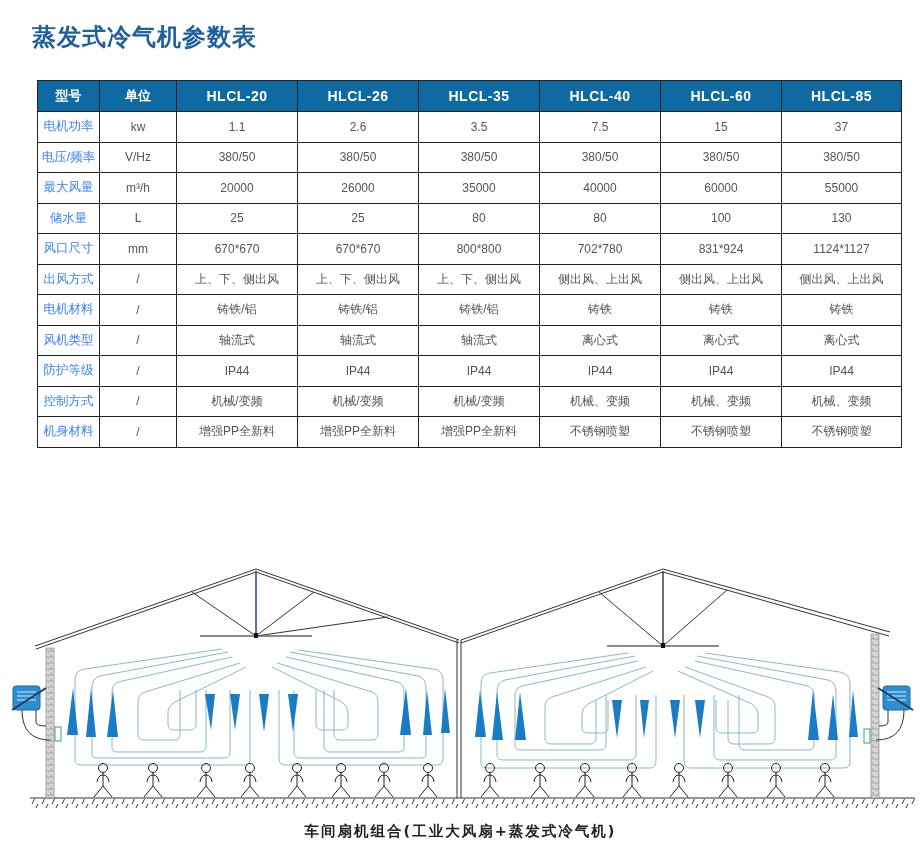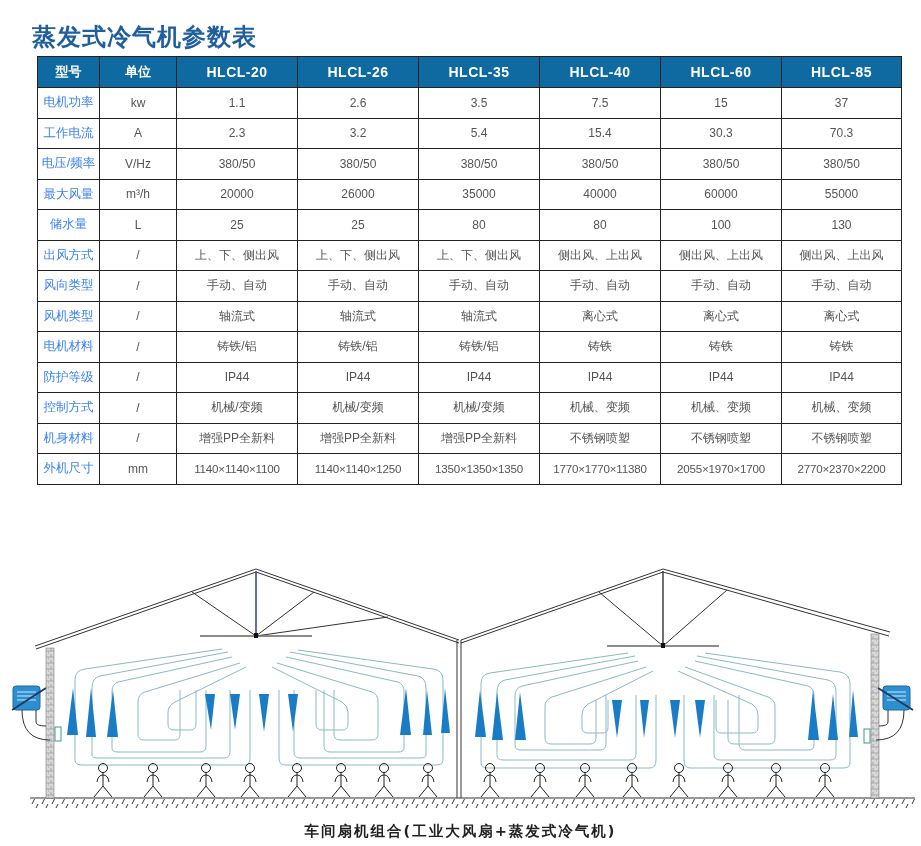--- a/index.html
+++ b/index.html
@@ -1,18 +1,18 @@
 <!DOCTYPE html>
 <html><head>
 <meta charset="utf-8">
 <style>
   html, body { margin: 0; padding: 0; background: #ffffff; }
   body { width: 921px; height: 846px; position: relative; overflow: hidden; font-family: "DejaVu Sans", "Liberation Sans", sans-serif; }
   .title { position: absolute; left: 32px; top: 21px; font-size: 24px; font-weight: bold; color: #1f5f9e; letter-spacing: 1px; }
-  table.spec { position: absolute; left: 37px; top: 56px; border-collapse: collapse; table-layout: fixed; width: 864px; }
+  table.spec { position: absolute; left: 37px; top: 80px; border-collapse: collapse; table-layout: fixed; width: 864px; }
   table.spec th, table.spec td { border: 1px solid #222; text-align: center; padding: 0; white-space: nowrap; overflow: hidden; }
   table.spec th { background: #0e6aa0; color: #ffffff; font-weight: bold; font-size: 13px; height: 30px; font-family: "Liberation Sans", sans-serif; }
   table.spec th.model { font-size: 14px; letter-spacing: 0.5px; }
   table.spec td { color: #555; font-size: 12px; height: 29.5px; font-family: "Liberation Sans", sans-serif; }
   table.spec td.param { color: #3b82f6; font-size: 12.5px; }
   table.spec td.dim { font-size: 11.6px; letter-spacing: -0.2px; }
   .illus { position: absolute; left: 0; top: 548px; width: 921px; height: 260px; }
   .caption { position: absolute; left: 0; width: 921px; top: 822px; text-align: center; font-size: 14.5px; font-weight: bold; color: #222; letter-spacing: 2px; }
 </style>
 </head>
@@ -48,30 +48,20 @@
         <td class="param">电机功率</td>
         <td>kw</td>
         <td>1.1</td>
         <td>2.6</td>
         <td>3.5</td>
         <td>7.5</td>
         <td>15</td>
         <td>37</td>
       </tr>
       <tr>
-        <td class="param">工作电流</td>
-        <td>A</td>
-        <td>2.3</td>
-        <td>3.2</td>
-        <td>5.4</td>
-        <td>15.4</td>
-        <td>30.3</td>
-        <td>70.3</td>
-      </tr>
-      <tr>
         <td class="param">电压/频率</td>
         <td>V/Hz</td>
         <td>380/50</td>
         <td>380/50</td>
         <td>380/50</td>
         <td>380/50</td>
         <td>380/50</td>
         <td>380/50</td>
       </tr>
       <tr>
@@ -88,60 +78,60 @@
         <td class="param">储水量</td>
         <td>L</td>
         <td>25</td>
         <td>25</td>
         <td>80</td>
         <td>80</td>
         <td>100</td>
         <td>130</td>
       </tr>
       <tr>
+        <td class="param">风口尺寸</td>
+        <td>mm</td>
+        <td>670*670</td>
+        <td>670*670</td>
+        <td>800*800</td>
+        <td>702*780</td>
+        <td>831*924</td>
+        <td>1124*1127</td>
+      </tr>
+      <tr>
         <td class="param">出风方式</td>
         <td>/</td>
         <td>上、下、侧出风</td>
         <td>上、下、侧出风</td>
         <td>上、下、侧出风</td>
         <td>侧出风、上出风</td>
         <td>侧出风、上出风</td>
         <td>侧出风、上出风</td>
       </tr>
       <tr>
-        <td class="param">风向类型</td>
-        <td>/</td>
-        <td>手动、自动</td>
-        <td>手动、自动</td>
-        <td>手动、自动</td>
-        <td>手动、自动</td>
-        <td>手动、自动</td>
-        <td>手动、自动</td>
+        <td class="param">电机材料</td>
+        <td>/</td>
+        <td>铸铁/铝</td>
+        <td>铸铁/铝</td>
+        <td>铸铁/铝</td>
+        <td>铸铁</td>
+        <td>铸铁</td>
+        <td>铸铁</td>
       </tr>
       <tr>
         <td class="param">风机类型</td>
         <td>/</td>
         <td>轴流式</td>
         <td>轴流式</td>
         <td>轴流式</td>
         <td>离心式</td>
         <td>离心式</td>
         <td>离心式</td>
       </tr>
       <tr>
-        <td class="param">电机材料</td>
-        <td>/</td>
-        <td>铸铁/铝</td>
-        <td>铸铁/铝</td>
-        <td>铸铁/铝</td>
-        <td>铸铁</td>
-        <td>铸铁</td>
-        <td>铸铁</td>
-      </tr>
-      <tr>
         <td class="param">防护等级</td>
         <td>/</td>
         <td>IP44</td>
         <td>IP44</td>
         <td>IP44</td>
         <td>IP44</td>
         <td>IP44</td>
         <td>IP44</td>
       </tr>
       <tr>
@@ -156,30 +146,20 @@
       </tr>
       <tr>
         <td class="param">机身材料</td>
         <td>/</td>
         <td>增强PP全新料</td>
         <td>增强PP全新料</td>
         <td>增强PP全新料</td>
         <td>不锈钢喷塑</td>
         <td>不锈钢喷塑</td>
         <td>不锈钢喷塑</td>
-      </tr>
-      <tr>
-        <td class="param">外机尺寸</td>
-        <td>mm</td>
-        <td class="dim">1140×1140×1100</td>
-        <td class="dim">1140×1140×1250</td>
-        <td class="dim">1350×1350×1350</td>
-        <td class="dim">1770×1770×11380</td>
-        <td class="dim">2055×1970×1700</td>
-        <td class="dim">2770×2370×2200</td>
       </tr>
     </tbody>
 </table>
 
 <svg class="illus" viewBox="0 548 921 260" width="921" height="260" xmlns="http://www.w3.org/2000/svg">
   <defs>
     <pattern id="brick" width="6" height="6" patternUnits="userSpaceOnUse">
       <rect width="6" height="6" fill="#d8d8d8"></rect>
       <path d="M0 3 H6 M3 0 V3 M0 6 V3" stroke="#888" stroke-width="0.6"></path>
     </pattern>

